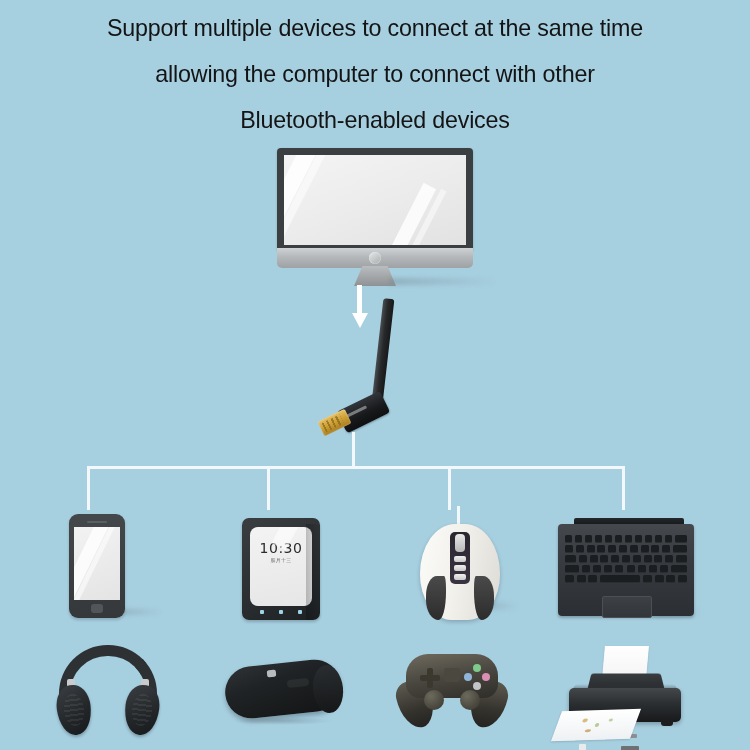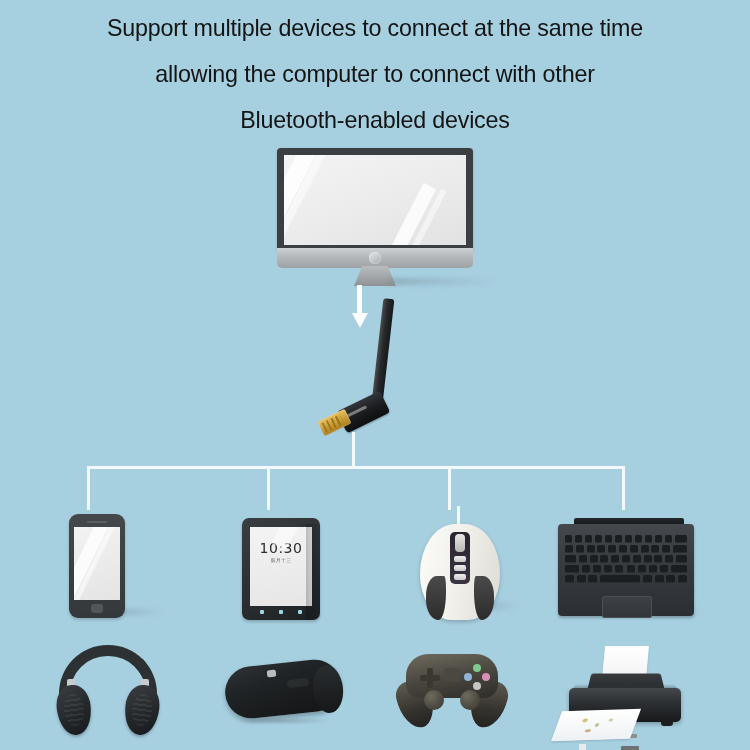--- a/index.html
+++ b/index.html
@@ -123,21 +123,21 @@
 
   
   #tablet{left:242px;top:518px;width:78px;height:102px;}
   .tb-body{
     position:absolute;inset:0;background:linear-gradient(150deg,#3a3e41 0%,#2b2f32 55%,#1d2124 100%);
     border-radius:7px;box-shadow:0 2px 3px rgba(0,0,0,.2);
   }
   .tb-screen{
     position:absolute;left:8px;top:9px;width:62px;height:79px;
     background:linear-gradient(170deg,#f3f3f3,#e6e6e6);overflow:hidden;
-    display:flex;flex-direction:column;align-items:center;justify-content:flex-start;
+    display:flex;flex-direction:column;align-items:center;justify-content:flex-start;border-radius:8px;
   }
   .tb-screen .tgl{position:absolute;left:30px;top:-18px;width:16px;height:40px;background:rgba(255,255,255,.55);transform:rotate(28deg);}
   .tb-time{margin-top:13px;font-size:14px;color:#2b2b2b;letter-spacing:0.5px;font-family:"DejaVu Sans",sans-serif;}
   .tb-date{margin-top:1px;font-size:5px;color:#6a6a6a;letter-spacing:.3px;}
   .tb-dots{position:absolute;left:18px;top:92px;width:42px;display:flex;justify-content:space-between;}
   .tb-dots i{display:block;width:4px;height:4px;background:#9fd4e6;border-radius:1px;}
   .tb-shadow{position:absolute;left:64px;top:6px;width:16px;height:96px;background:linear-gradient(90deg,rgba(0,0,0,.22),rgba(0,0,0,0));border-radius:0 7px 7px 0;}
 
   
   #mouse{left:412px;top:512px;width:96px;height:110px;}

